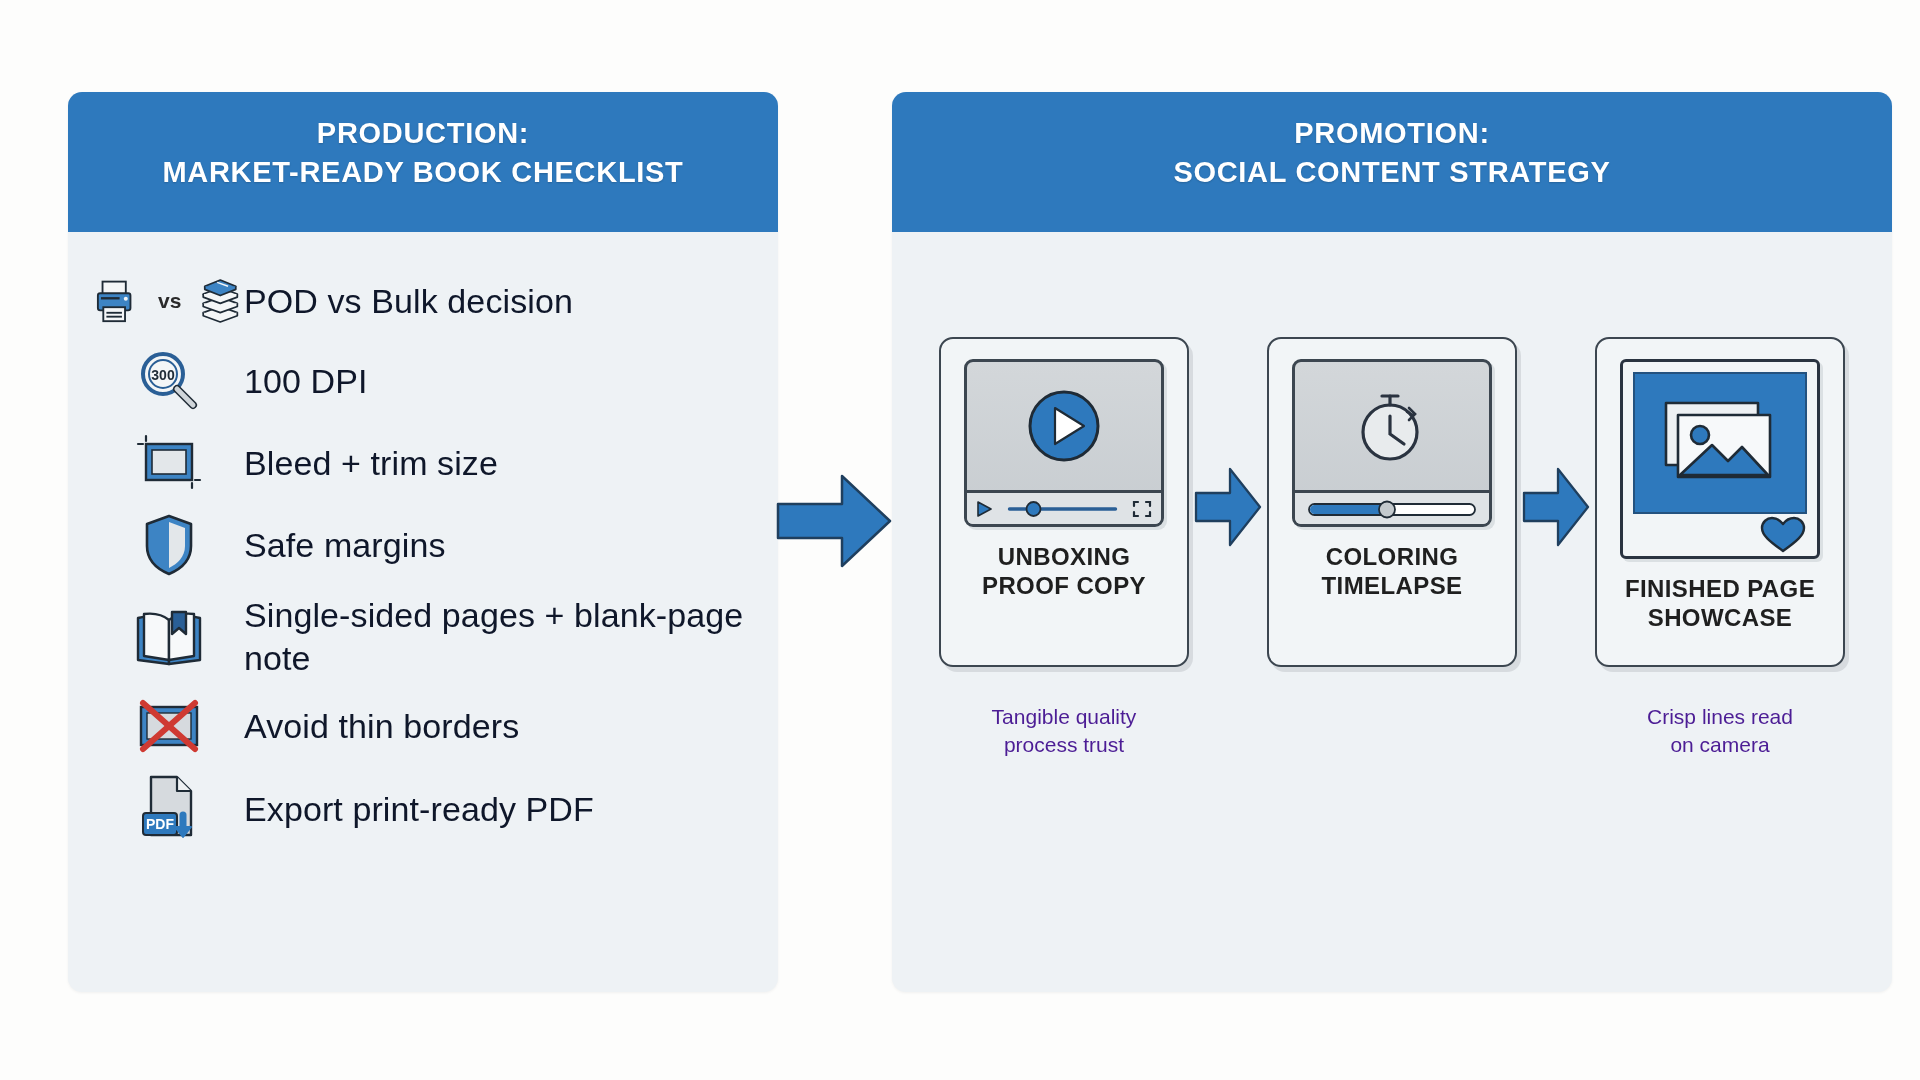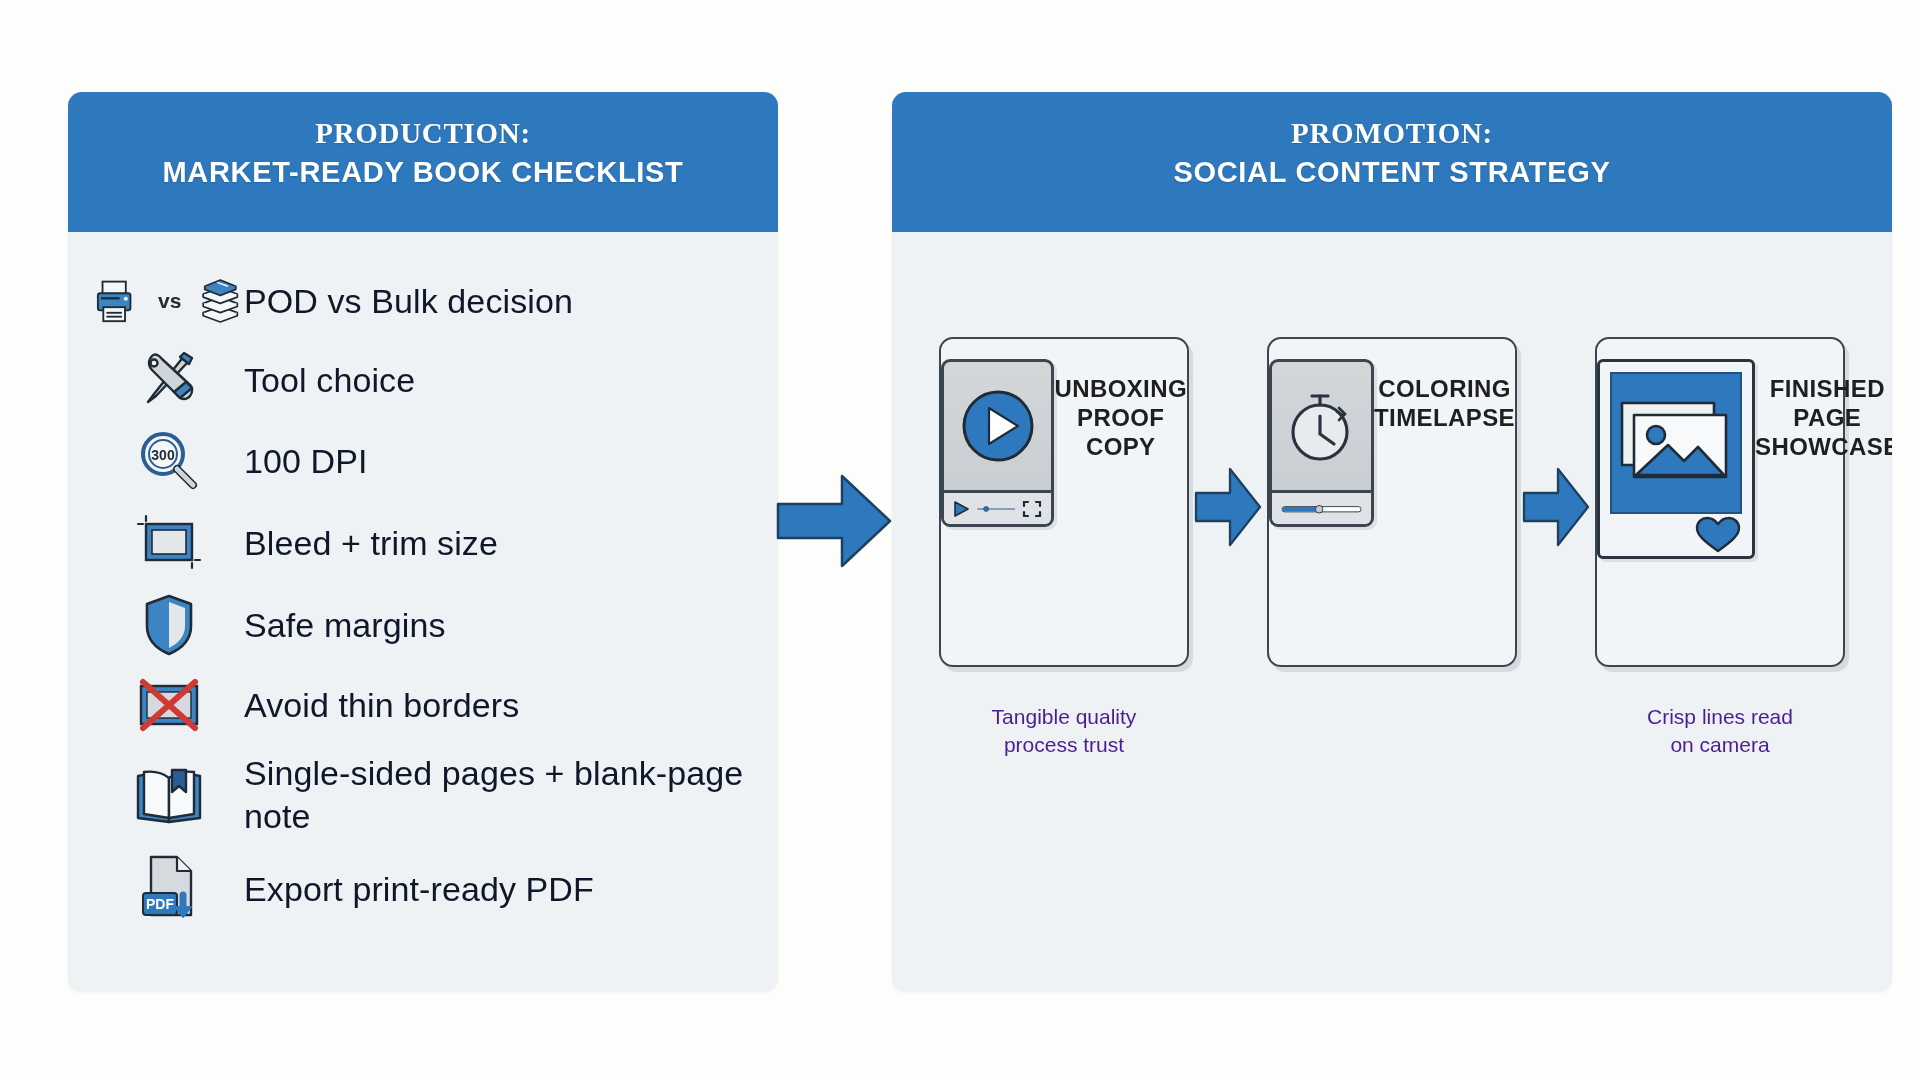--- a/index.html
+++ b/index.html
@@ -34,21 +34,21 @@
     text-align: center;
     padding: 22px 18px 24px 18px;
     font-weight: bold;
     font-size: 29px;
     letter-spacing: .7px;
     line-height: 1.33;
     text-shadow: 0 1px 2px rgba(0,0,0,.18);
   }
   #panel-production .panel-header { height: 140px; }
   #panel-promotion  .panel-header { height: 140px; }
-  .panel-header .l1 { display: block; font-family: Liberation Serif, serif; }
+  .panel-header .l1 { display: block; }
   .panel-header .l2 { display: block; }
 
   .panel-body { padding: 18px 0 0 0; }
 
   
   .check-list { padding: 20px 0 0 26px; }
   .check-item {
     display: flex;
     align-items: center;
     min-height: 62px;
@@ -79,22 +79,22 @@
     gap: 0;
   }
   .card-col { width: 250px; display: flex; flex-direction: column; align-items: center; }
   .card {
     width: 250px; height: 330px;
     border: 2.5px solid #3c4650;
     border-radius: 14px;
     background: #f2f5f7;
     box-shadow: 4px 5px 0 rgba(60,70,80,.13);
     display: flex;
-    flex-direction: row;
-    align-items: flex-start;
+    flex-direction: column;
+    align-items: center;
     padding-top: 20px;
   }
   .thumb {
     width: 200px; height: 168px;
     border: 3px solid #3c4650;
     border-radius: 9px;
     background: linear-gradient(#d3d7da,#c7ccd0);
     box-shadow: 3px 3px 0 rgba(60,70,80,.12);
     display: flex;
     flex-direction: column;
@@ -186,34 +186,20 @@
                 <path d="M8 22 L8 26 L30 34 L52 26 L52 22" fill="#f4f6f7"></path>
                 <path d="M10 12 L30 4 L50 12 L30 20 Z" fill="#3d84c4"></path>
                 <path d="M10 12 L10 16 L30 24 L50 16 L50 12" fill="#3d84c4"></path>
                 <path d="M26 7 L40 12" stroke="#f4f6f7" stroke-width="2"></path>
               </g>
             </svg>
           </div>
           <div class="label">POD vs Bulk decision</div>
         </div>
 
-        <div class="check-item">
-          <div class="ico-wrap">
-            <svg width="70" height="64" viewBox="0 0 70 64">
-              <g stroke="#1f2b36" stroke-width="2.4" stroke-linejoin="round" stroke-linecap="round">
-                <path d="M50 8 L20 46 L14 54 L22 48 L54 14 Z" fill="#cfd5d9"></path>
-                <path d="M46 9 L55 16 L58 10 L50 5 Z" fill="#3d84c4"></path>
-                <path d="M18 8 C14 12 14 18 18 22 L44 48 C47 52 53 52 56 48 C59 44 59 39 55 36 L28 11 C25 7 21 5 18 8 Z" fill="#cfd5d9"></path>
-                <circle cx="20" cy="15" r="3.5" fill="#f4f6f7"></circle>
-                <path d="M40 44 L52 34 L58 40 L46 50 Z" fill="#3d84c4"></path>
-              </g>
-            </svg>
-          </div>
-          <div class="label">Tool choice</div>
-        </div>
 
         <div class="check-item">
           <div class="ico-wrap">
             <svg width="68" height="66" viewBox="0 0 68 66">
               <circle cx="28" cy="26" r="20" fill="#f4f6f7" stroke="#2a5f96" stroke-width="4"></circle>
               <circle cx="28" cy="26" r="14" fill="none" stroke="#2a5f96" stroke-width="2"></circle>
               <text x="28" y="32" font-family="Liberation Sans, sans-serif" font-size="14" font-weight="bold" fill="#1f2b36" text-anchor="middle">300</text>
               <path d="M42 41 L58 57" stroke="#1f2b36" stroke-width="8" stroke-linecap="round"></path>
               <path d="M42 41 L58 57" stroke="#cfd5d9" stroke-width="5" stroke-linecap="round"></path>
             </svg>
@@ -242,45 +228,45 @@
             <svg width="56" height="66" viewBox="0 0 56 66">
               <path d="M28 4 L50 12 L50 34 C50 48 40 57 28 62 C16 57 6 48 6 34 L6 12 Z" fill="#3d84c4" stroke="#1f2b36" stroke-width="2.6" stroke-linejoin="round"></path>
               <path d="M28 10 L44 16 L44 34 C44 45 36 52 28 56 Z" fill="#e3e7ea"></path>
             </svg>
           </div>
           <div class="label">Safe margins</div>
         </div>
 
         <div class="check-item">
           <div class="ico-wrap">
-            <svg width="76" height="62" viewBox="0 0 76 62">
-              <rect x="10" y="12" width="56" height="38" fill="#3d84c4" stroke="#1f2b36" stroke-width="2.4"></rect>
-              <rect x="16" y="18" width="44" height="26" fill="#d6dade" stroke="#1f2b36" stroke-width="1.4"></rect>
-              <g stroke="#cf3a32" stroke-width="6" stroke-linecap="round">
-                <path d="M12 8 L64 54"></path>
-                  <path d="M64 8 L12 54"></path>
-              </g>
-            </svg>
-          </div>
-          <div class="label">Avoid thin borders</div>
-        </div>
-
-        <div class="check-item">
-          <div class="ico-wrap">
             <svg width="78" height="70" viewBox="0 0 78 70">
               <g stroke="#1f2b36" stroke-width="2.4" stroke-linejoin="round">
                 <path d="M8 16 L8 58 L39 62 L39 20 C30 14 18 13 8 16 Z" fill="#3d84c4"></path>
                 <path d="M70 16 L70 58 L39 62 L39 20 C48 14 60 13 70 16 Z" fill="#3d84c4"></path>
                 <path d="M14 12 L14 54 L39 58 L39 18 C32 12 22 11 14 12 Z" fill="#f7f9fa"></path>
                 <path d="M64 12 L64 54 L39 58 L39 18 C46 12 56 11 64 12 Z" fill="#f7f9fa"></path>
                 <path d="M42 10 L56 10 L56 32 L49 26 L42 32 Z" fill="#2a5f96"></path>
               </g>
             </svg>
           </div>
           <div class="label">Single-sided pages + blank-page note</div>
+        </div>
+
+        <div class="check-item">
+          <div class="ico-wrap">
+            <svg width="76" height="62" viewBox="0 0 76 62">
+              <rect x="10" y="12" width="56" height="38" fill="#3d84c4" stroke="#1f2b36" stroke-width="2.4"></rect>
+              <rect x="16" y="18" width="44" height="26" fill="#d6dade" stroke="#1f2b36" stroke-width="1.4"></rect>
+              <g stroke="#cf3a32" stroke-width="6" stroke-linecap="round">
+                <path d="M12 8 L64 54"></path>
+                  <path d="M64 8 L12 54"></path>
+              </g>
+            </svg>
+          </div>
+          <div class="label">Avoid thin borders</div>
         </div>
 
         <div class="check-item">
           <div class="ico-wrap">
             <svg width="64" height="72" viewBox="0 0 64 72">
               <path d="M14 4 L40 4 L54 18 L54 62 L14 62 Z" fill="#d6dade" stroke="#1f2b36" stroke-width="2.4" stroke-linejoin="round"></path>
               <path d="M40 4 L40 18 L54 18" fill="#eef1f3" stroke="#1f2b36" stroke-width="2.2" stroke-linejoin="round"></path>
               <rect x="6" y="40" width="34" height="22" rx="3" fill="#2e79bd" stroke="#1f2b36" stroke-width="2"></rect>
               <text x="23" y="56" font-family="Liberation Sans, sans-serif" font-size="14" font-weight="bold" fill="#ffffff" text-anchor="middle">PDF</text>
               <path d="M46 42 L46 58" stroke="#2e79bd" stroke-width="7" stroke-linecap="round"></path>

